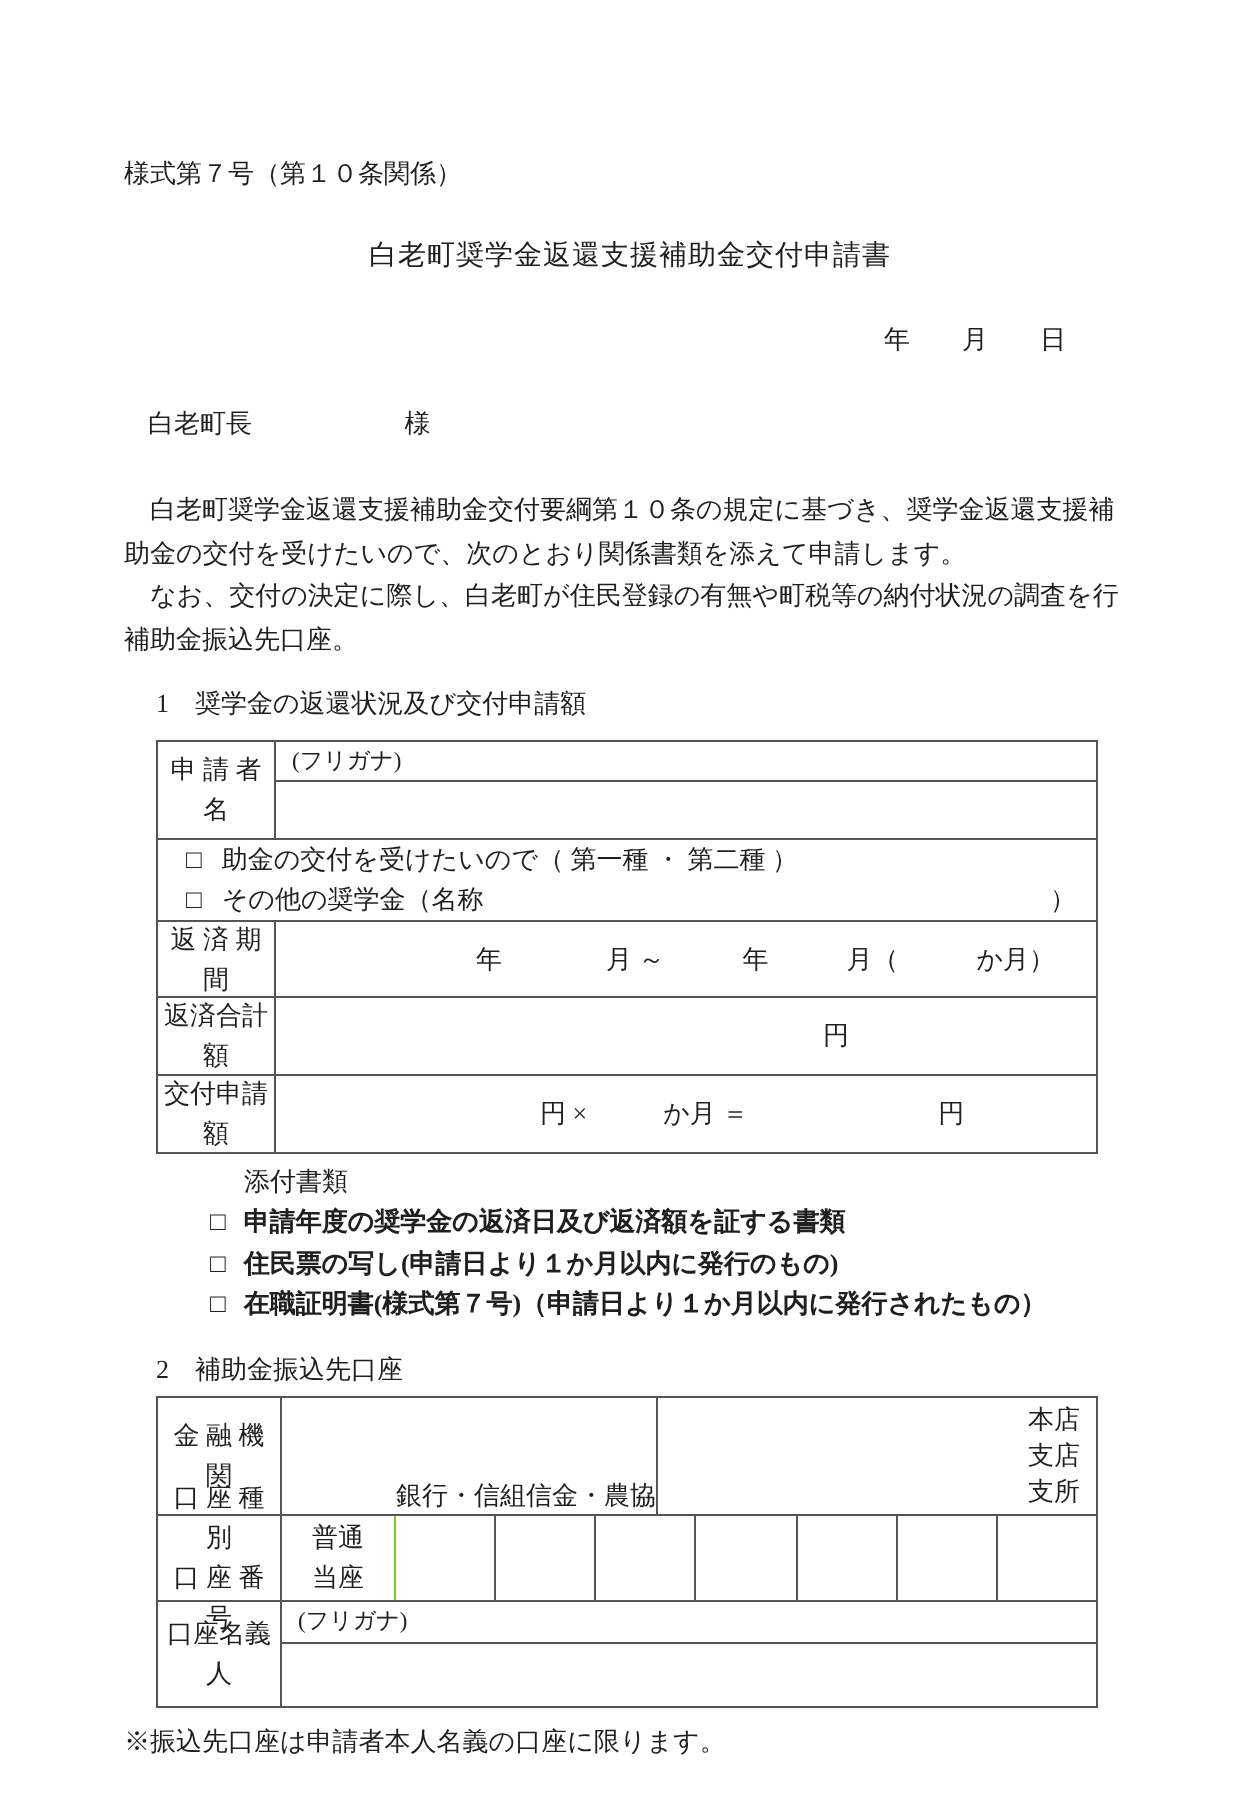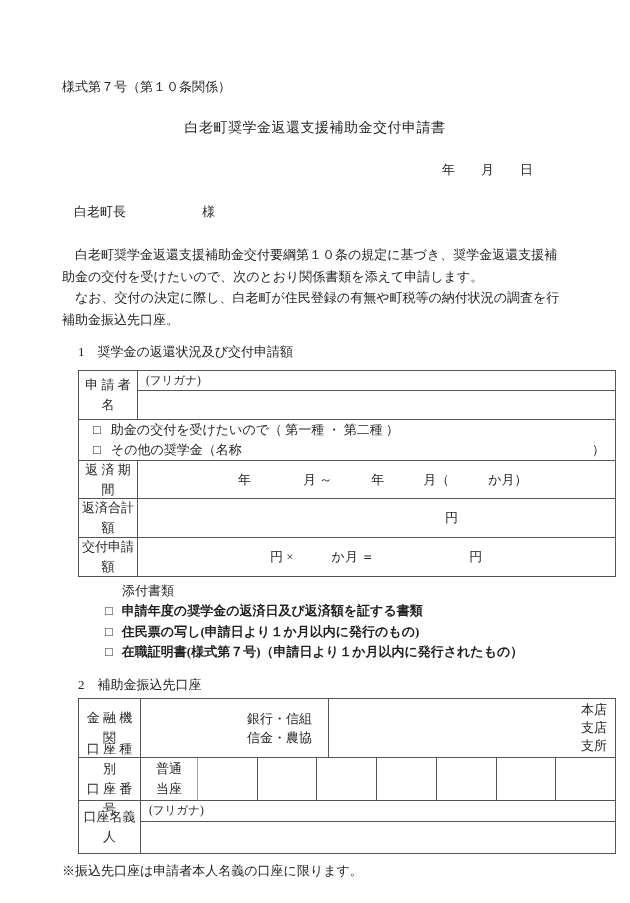--- a/index.html
+++ b/index.html
@@ -17,21 +17,21 @@
   .date-line   { margin-top:24px; text-align:right; padding-right:97px; }
   .addressee   { margin-top:24px; margin-left:74px; }
   .addressee .honorific { display:inline-block; margin-left:73px; }
 
   .para { margin-top:23px; margin-left:62px; line-height:21.5px; }
 
   .sec-heading { margin-left:78px; }
   .s1 { margin-top:13px; margin-bottom:9px; }
   .s2 { margin-top:13px; margin-bottom:4px; }
 
-  .tbl { margin-left:78px; width:538px; border:1px solid #555; }
+  .tbl { margin-left:78px; width:471px; border:1px solid #555; }
   .trow { display:flex; border-top:1px solid #555; }
   .trow:first-child { border-top:none; }
   .tlabel {
     flex:0 0 59px; border-right:1px solid #555;
     display:flex; flex-direction:column; align-items:center; justify-content:center;
     text-align:center; line-height:20px;
   }
   .tbl2 .tlabel { flex:0 0 62px; }
   .tcol { flex:1 1 auto; display:flex; flex-direction:column; min-width:0; }
   .furigana-cell {
@@ -53,22 +53,22 @@
   .formula-cell .f2 { margin-left:38px; }
   .formula-cell .f3 { margin-left:95px; }
 
   .attachments { margin-top:4px;padding-left:27px; }
   .attach-heading { margin-left:95px; line-height:20px; }
   .attach-item { margin-left:78px; line-height:20.5px;font-weight:bold; }
   .attach-item .cb { margin-right:9px; }
 
   .bank-type-cell {
     flex:0 0 188px; border-right:1px solid #555;
-    display:flex; flex-direction:column; justify-content:center; align-items:flex-end;
-    padding-right:16px; line-height:19px;
+    display:flex; flex-direction:row; justify-content:flex-end; align-items:flex-end;
+    padding-right:0; line-height:19px;
   }
   .branch-cell {
     flex:1 1 auto; display:flex; flex-direction:column; justify-content:center; align-items:flex-end;
     padding-right:8px; line-height:18px;
   }
   .acct-type-cell {
     flex:0 0 57px; border-right:1px solid #84cc16;
     display:flex; flex-direction:column; justify-content:center; align-items:center;
     line-height:20px;
   }

